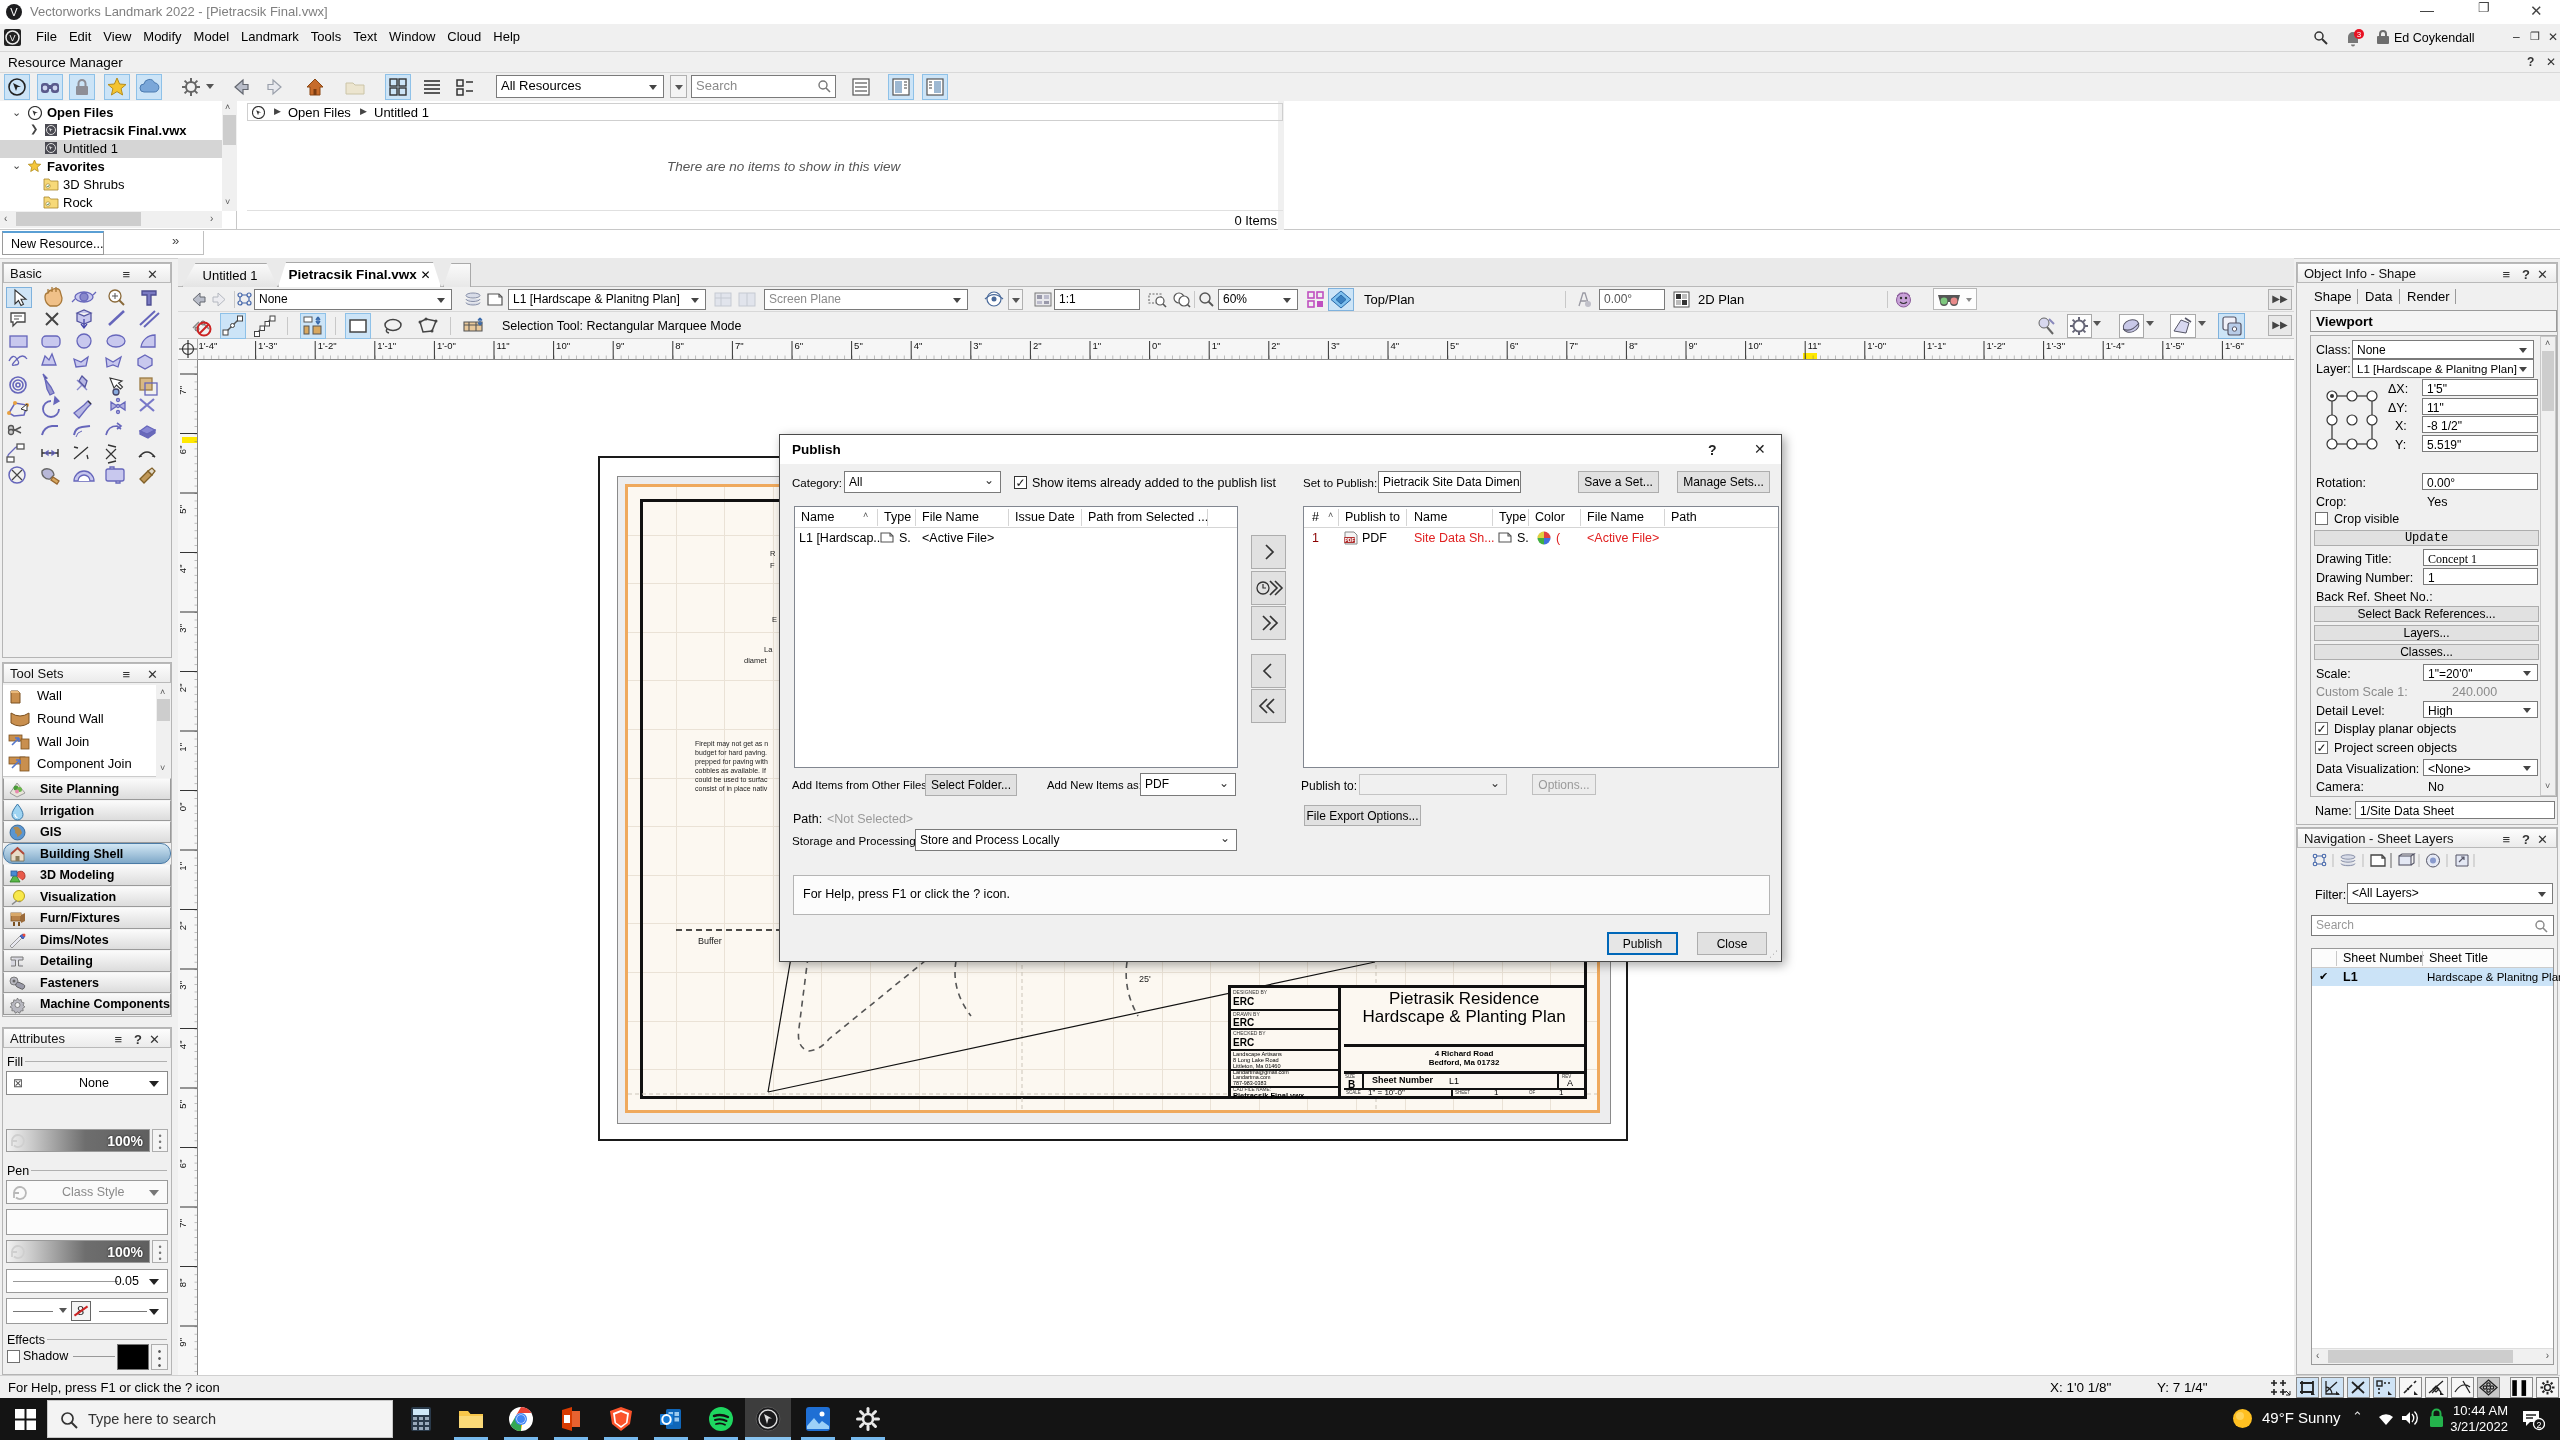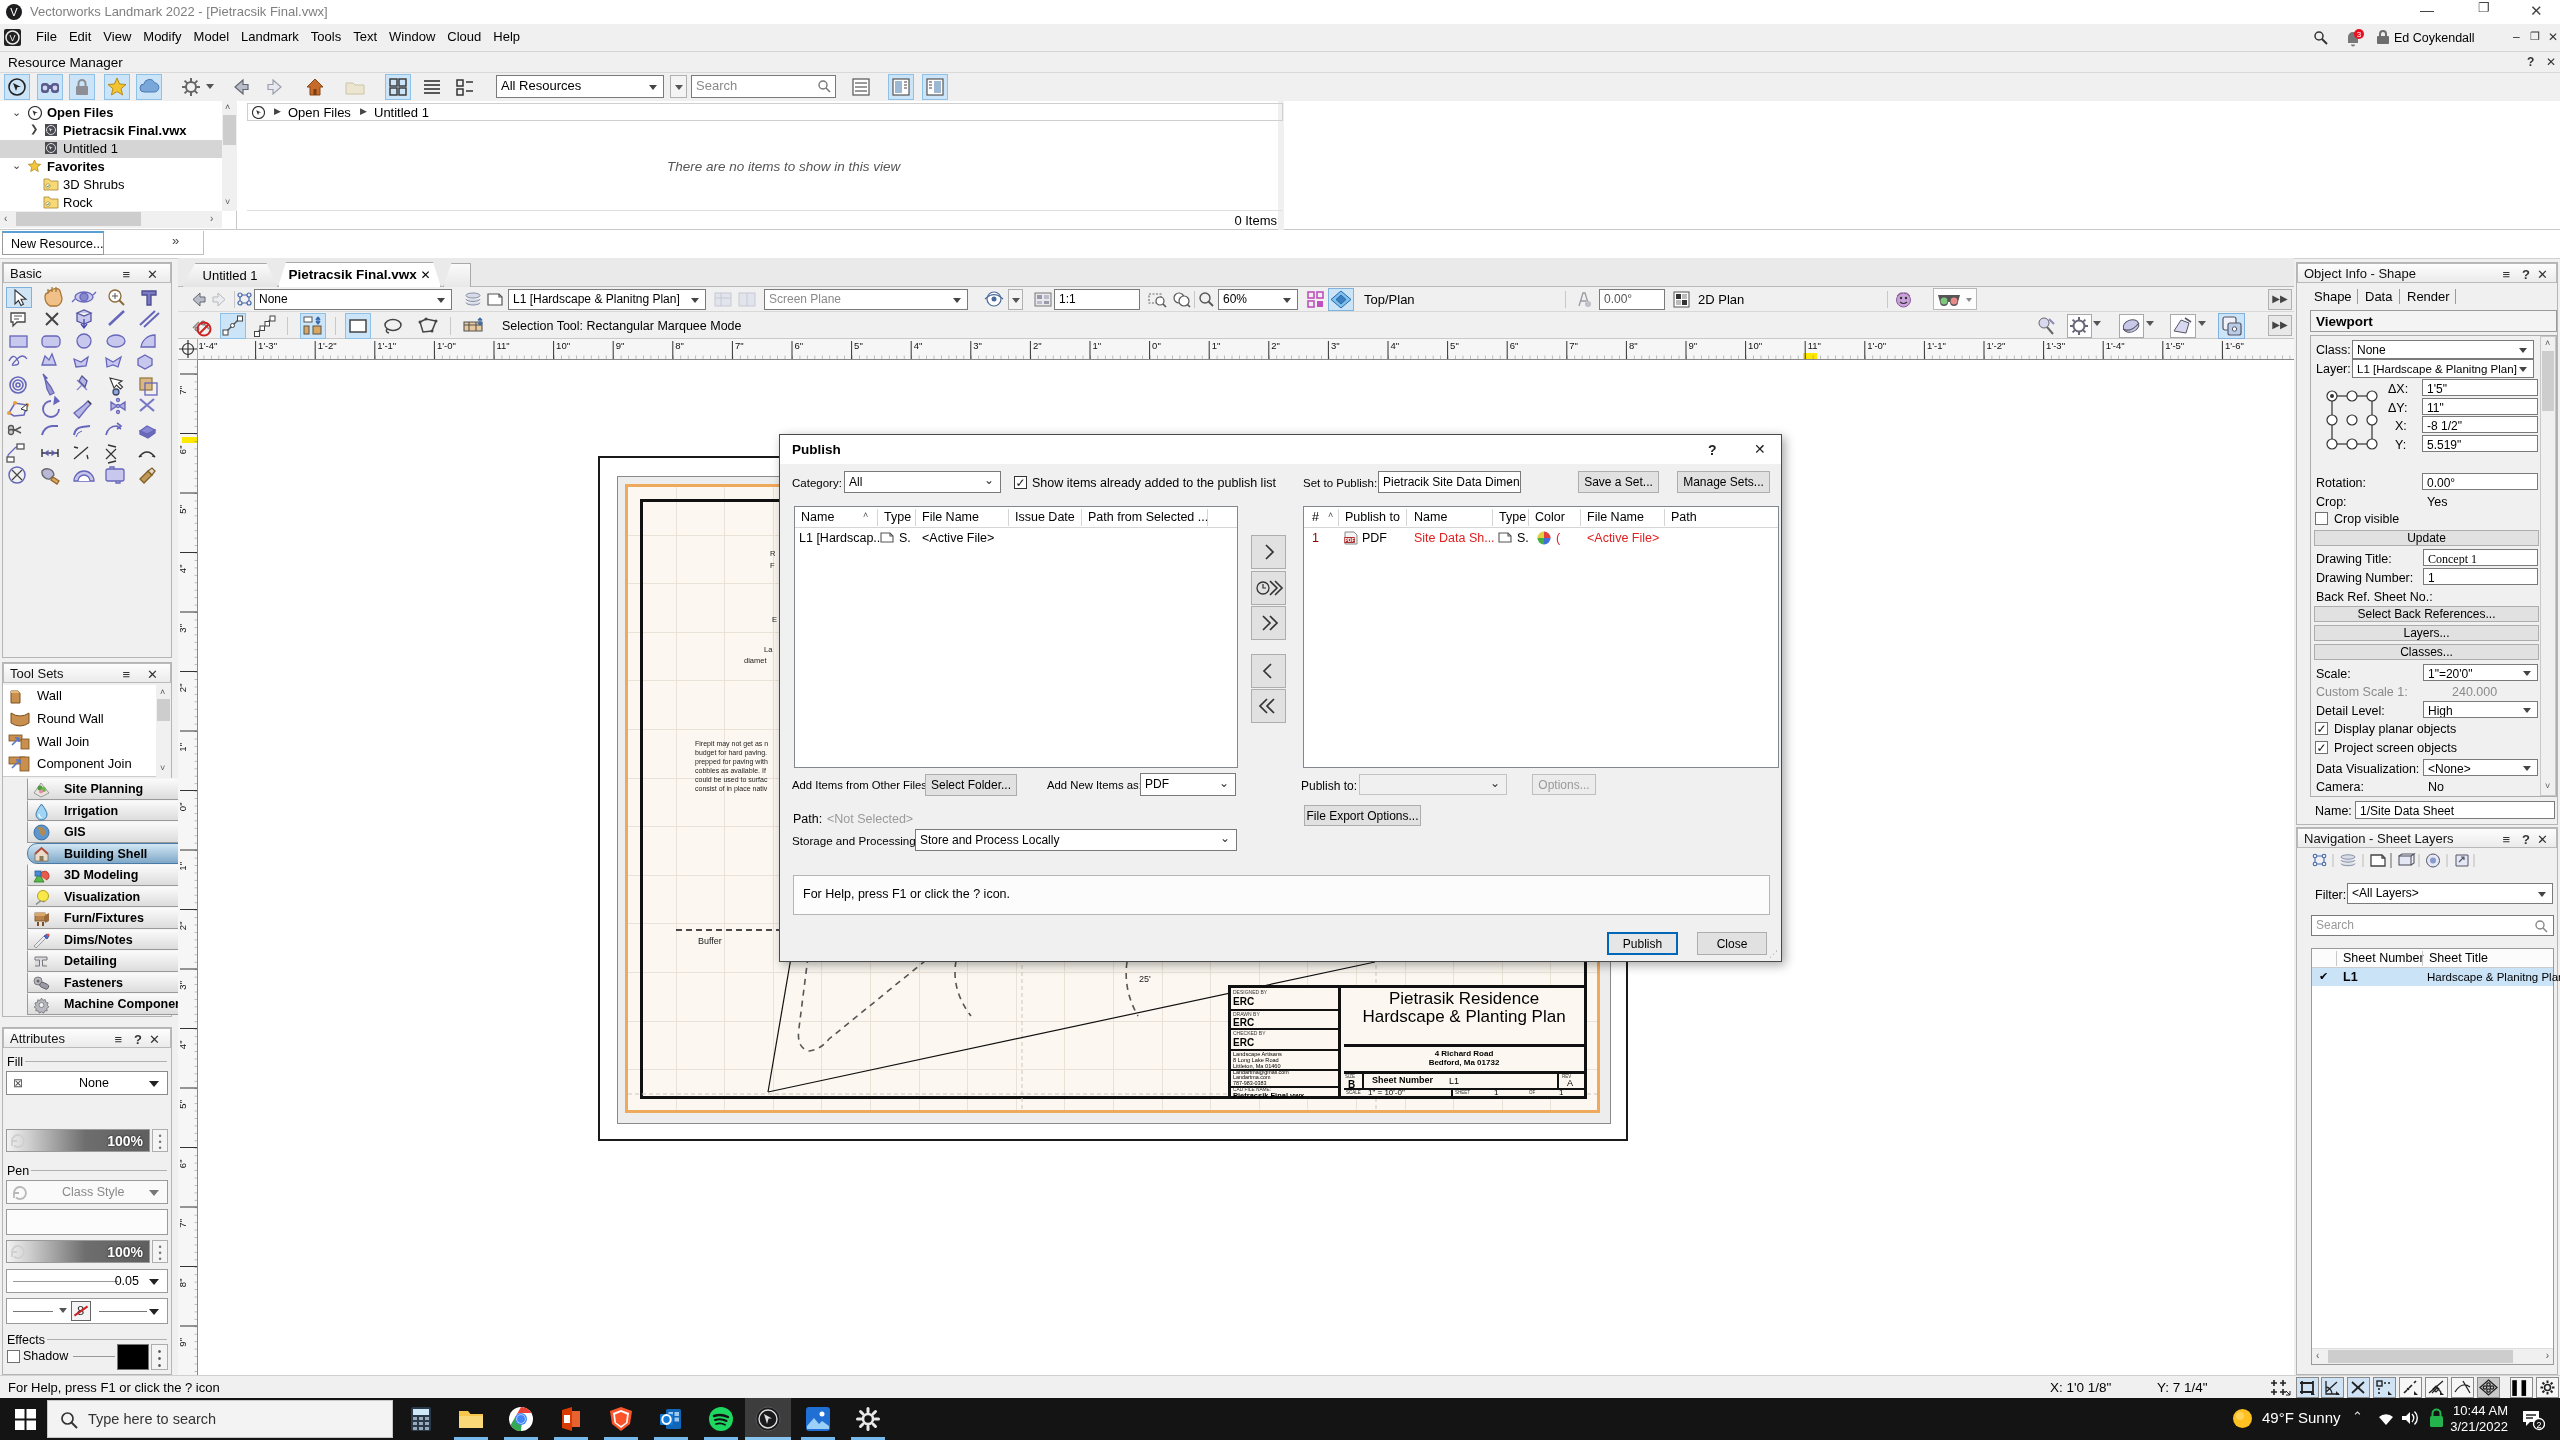--- a/index.html
+++ b/index.html
@@ -424,21 +424,21 @@
         <rect x="12" y="2" width="9" height="14" fill="#c98f4e" stroke="#7a5020" stroke-width=".8"></rect>
         <path d="M4 13 l8-8 M12 5 l-4 0 M12 5 l0 4" stroke="#5577cc" stroke-width="1.6" fill="none"></path>
       </svg>
     <span class="abs" style="left:34px;top:71px;font-size:13px;">Component Join</span>
   </div>
   <div class="abs" style="left:153px;top:22px;width:15px;height:92px;background:#f0f0f0;">
     <span class="abs" style="left:4px;top:2px;font-size:9px;color:#555;">˄</span>
     <div class="abs" style="left:1px;top:14px;width:13px;height:22px;background:#cdcdcd;"></div>
     <span class="abs" style="left:4px;top:78px;font-size:9px;color:#555;">˅</span>
   </div>
-  <div id="tscats" class="abs" style="left:0;top:115px;width:168px;margin-left:24px;">
+  <div id="tscats" class="abs" style="left:0;top:115px;width:168px;">
     <style>
       .cat { position:relative; height:21.5px; background:linear-gradient(#fbfbfb,#dcdcdc); border:1px solid #9a9a9a; border-top:1px solid #f4f4f4; font-size:13px; font-weight:bold; }
       .cat .ctxt { position:absolute; left:36px; top:3px; white-space:nowrap; font-size:12.5px; }
       .cat.sel { background:linear-gradient(#d2e7f4,#7fa8c8); border-color:#4a7ba6;border-radius:10px; }
       .cat svg { position:absolute; left:4px; top:1px; }
     </style>
     <div class="cat">
         <svg width="19" height="19" viewBox="0 0 19 19">
           <path d="M2 13 L9 3 L17 13 L9 17 Z" fill="#e8e4da" stroke="#888" stroke-width=".8"></path>
           <circle cx="8" cy="8" r="2.5" fill="#4a9a3a"></circle>
@@ -1096,21 +1096,21 @@
   <span class="abs" style="left:98px;top:156px;font-size:12.5px;">X:</span>
     <div class="fld" style="left:125px;top:153px;width:116px;height:17px;">-8 1/2"</div>
   <span class="abs" style="left:98px;top:175px;font-size:12.5px;">Y:</span>
     <div class="fld" style="left:125px;top:172px;width:116px;height:17px;">5.519"</div>
   <span class="abs" style="left:19px;top:213px;font-size:12.5px;">Rotation:</span>
     <div class="fld" style="left:125px;top:210px;width:116px;height:17px;">0.00°</div>
   <span class="abs" style="left:19px;top:232px;font-size:12.5px;">Crop:</span>
     <span class="abs" style="left:130px;top:232px;font-size:12.5px;">Yes</span>
   <div class="chk" style="left:18px;top:249px;"></div>
     <span class="abs" style="left:37px;top:249px;font-size:12.5px;">Crop visible</span>
-  <div class="btn" style="left:17px;top:267px;width:225px;height:16px;line-height:15px;">Update</div>
+  <div class="btn" style="left:17px;top:267px;width:225px;height:16px;line-height:15px;font-family:Liberation Mono, monospace;">Update</div>
   <span class="abs" style="left:19px;top:289px;font-size:12.5px;">Drawing Title:</span>
     <div class="fld" style="left:126px;top:286px;width:115px;height:17px;font-family:Liberation Serif, serif;">Concept 1</div>
   <span class="abs" style="left:19px;top:308px;font-size:12.5px;">Drawing Number:</span>
     <div class="fld" style="left:126px;top:305px;width:115px;height:17px;">1</div>
   <span class="abs" style="left:19px;top:327px;font-size:12.5px;">Back Ref. Sheet No.:</span>
   <div class="btn" style="left:17px;top:343px;width:225px;height:16px;line-height:15px;">Select Back References...</div>
   <div class="btn" style="left:17px;top:362px;width:225px;height:16px;line-height:15px;">Layers...</div>
   <div class="btn" style="left:17px;top:381px;width:225px;height:16px;line-height:15px;">Classes...</div>
   <span class="abs" style="left:19px;top:404px;font-size:12.5px;">Scale:</span>
     <div class="combo" style="left:126px;top:401px;width:115px;height:17px;">1"=20'0"</div>

